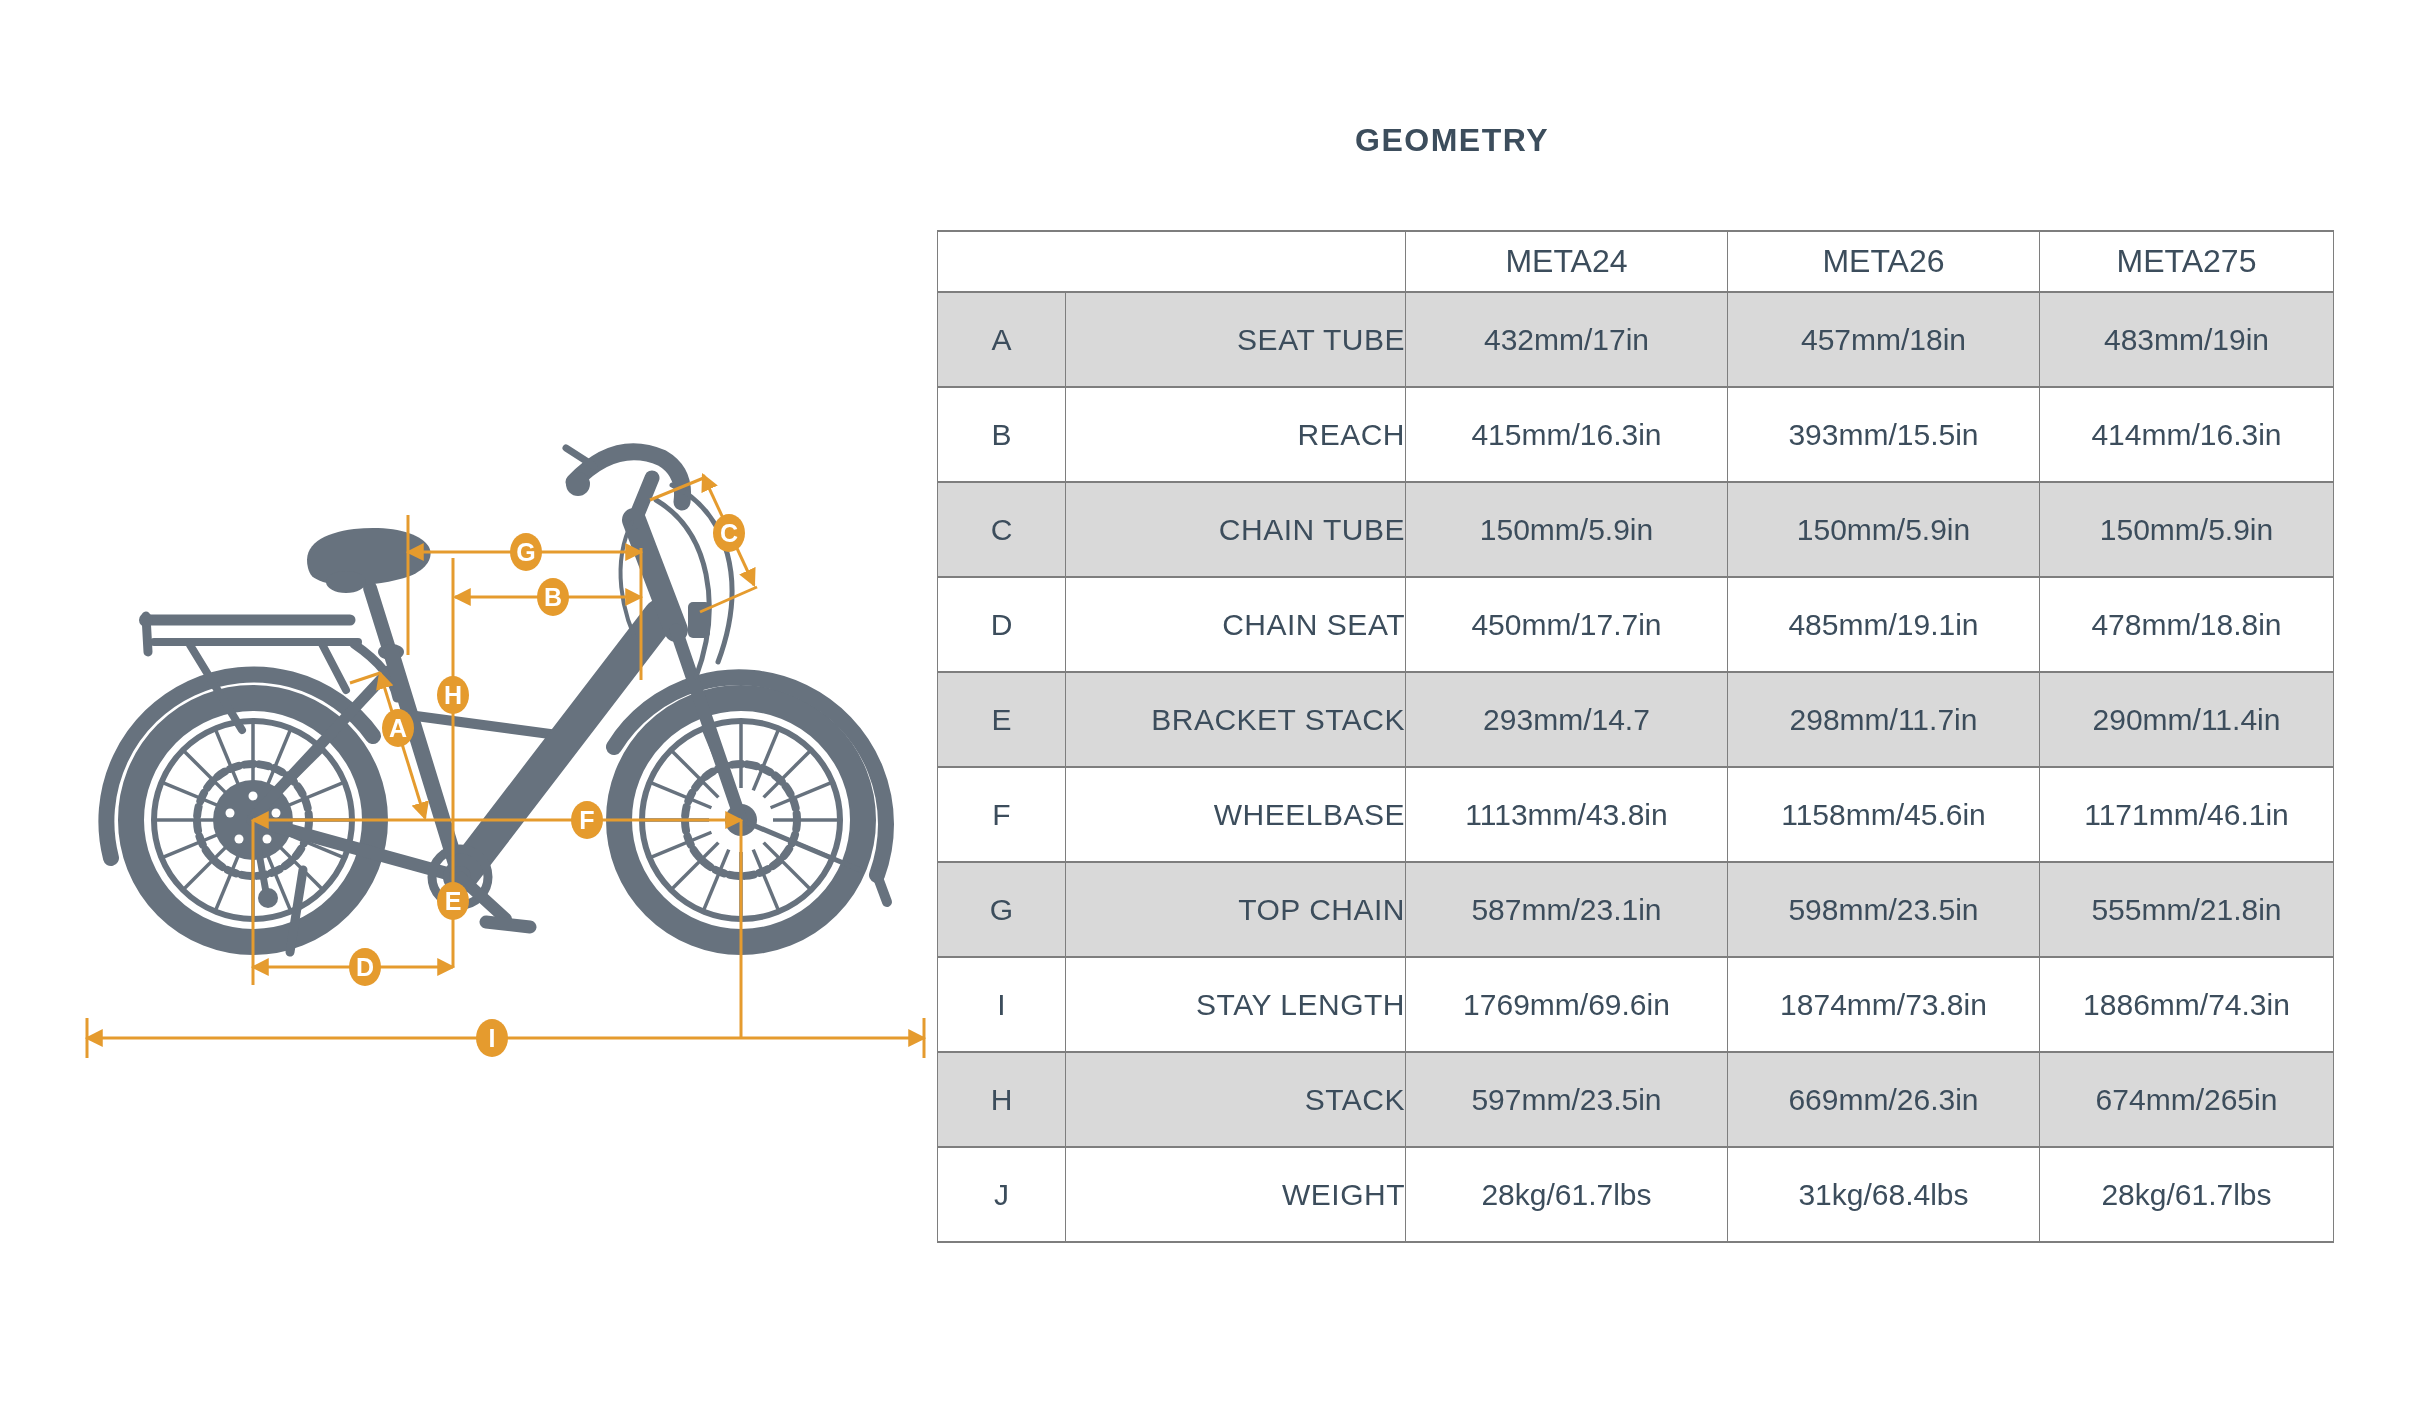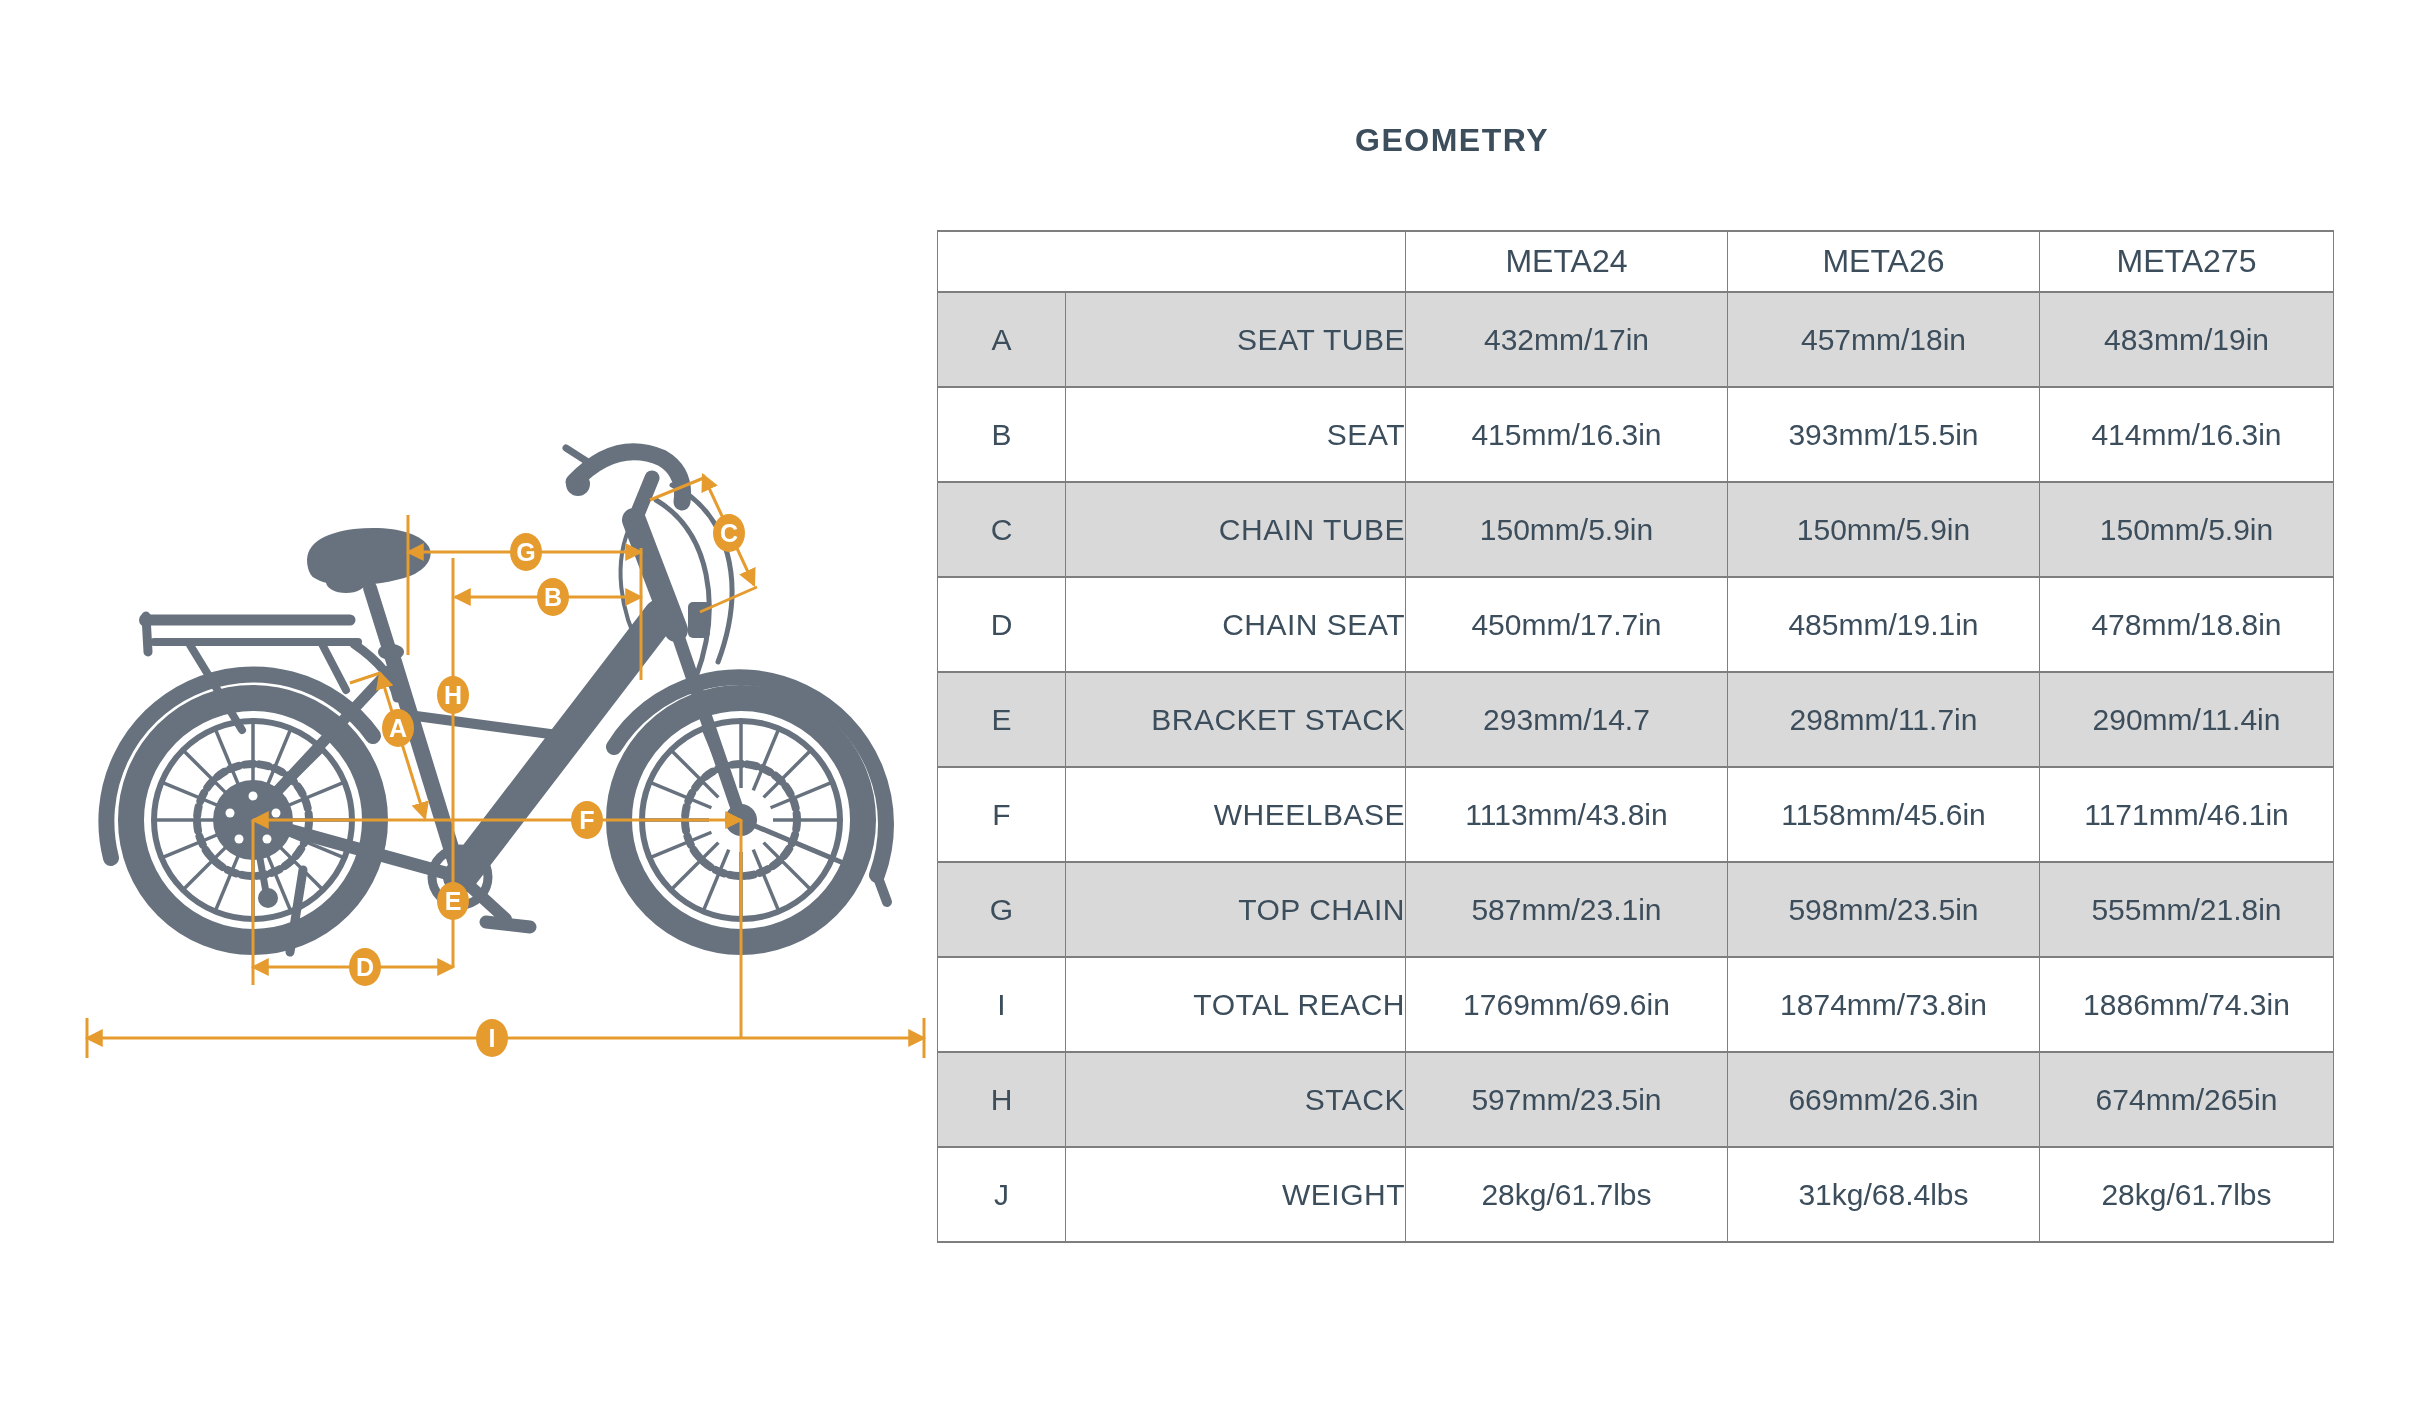--- a/index.html
+++ b/index.html
@@ -233,21 +233,21 @@
   <tbody>
       <tr>
         <td class="c-key">A</td>
         <td class="c-label">SEAT TUBE</td>
         <td class="c-val">432mm/17in</td>
         <td class="c-val">457mm/18in</td>
         <td class="c-val">483mm/19in</td>
       </tr>
       <tr>
         <td class="c-key">B</td>
-        <td class="c-label">SEAT</td>
+        <td class="c-label">REACH</td>
         <td class="c-val">415mm/16.3in</td>
         <td class="c-val">393mm/15.5in</td>
         <td class="c-val">414mm/16.3in</td>
       </tr>
       <tr>
         <td class="c-key">C</td>
         <td class="c-label">CHAIN TUBE</td>
         <td class="c-val">150mm/5.9in</td>
         <td class="c-val">150mm/5.9in</td>
         <td class="c-val">150mm/5.9in</td>
@@ -275,21 +275,21 @@
       </tr>
       <tr>
         <td class="c-key">G</td>
         <td class="c-label">TOP CHAIN</td>
         <td class="c-val">587mm/23.1in</td>
         <td class="c-val">598mm/23.5in</td>
         <td class="c-val">555mm/21.8in</td>
       </tr>
       <tr>
         <td class="c-key">I</td>
-        <td class="c-label">TOTAL REACH</td>
+        <td class="c-label">STAY LENGTH</td>
         <td class="c-val">1769mm/69.6in</td>
         <td class="c-val">1874mm/73.8in</td>
         <td class="c-val">1886mm/74.3in</td>
       </tr>
       <tr>
         <td class="c-key">H</td>
         <td class="c-label">STACK</td>
         <td class="c-val">597mm/23.5in</td>
         <td class="c-val">669mm/26.3in</td>
         <td class="c-val">674mm/265in</td>

